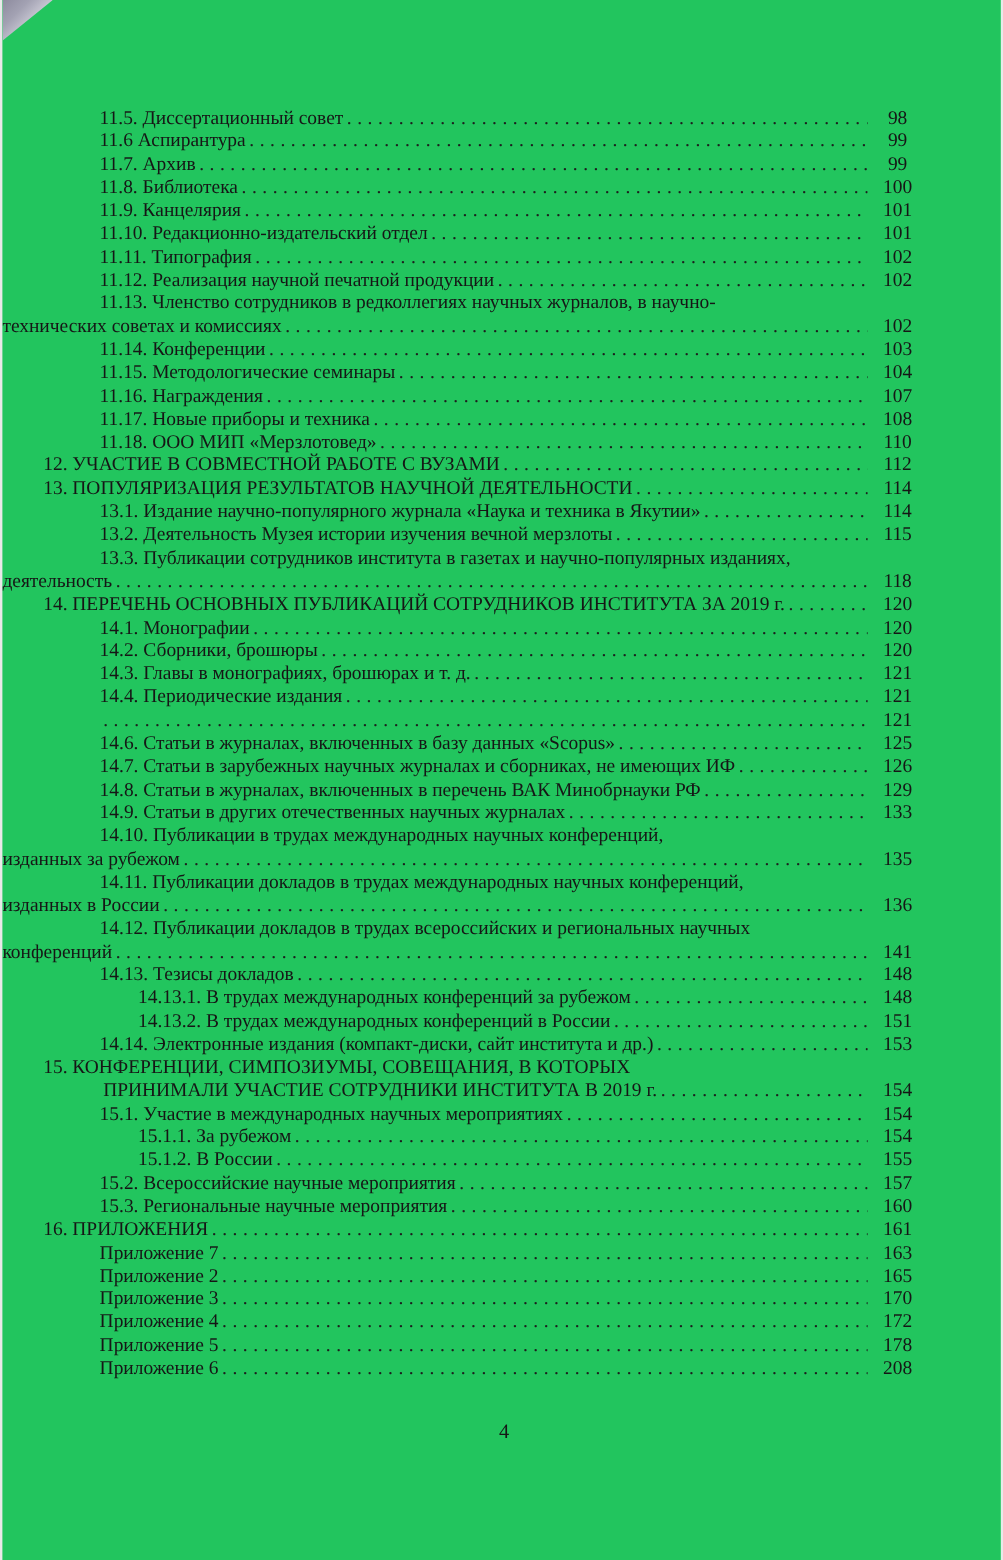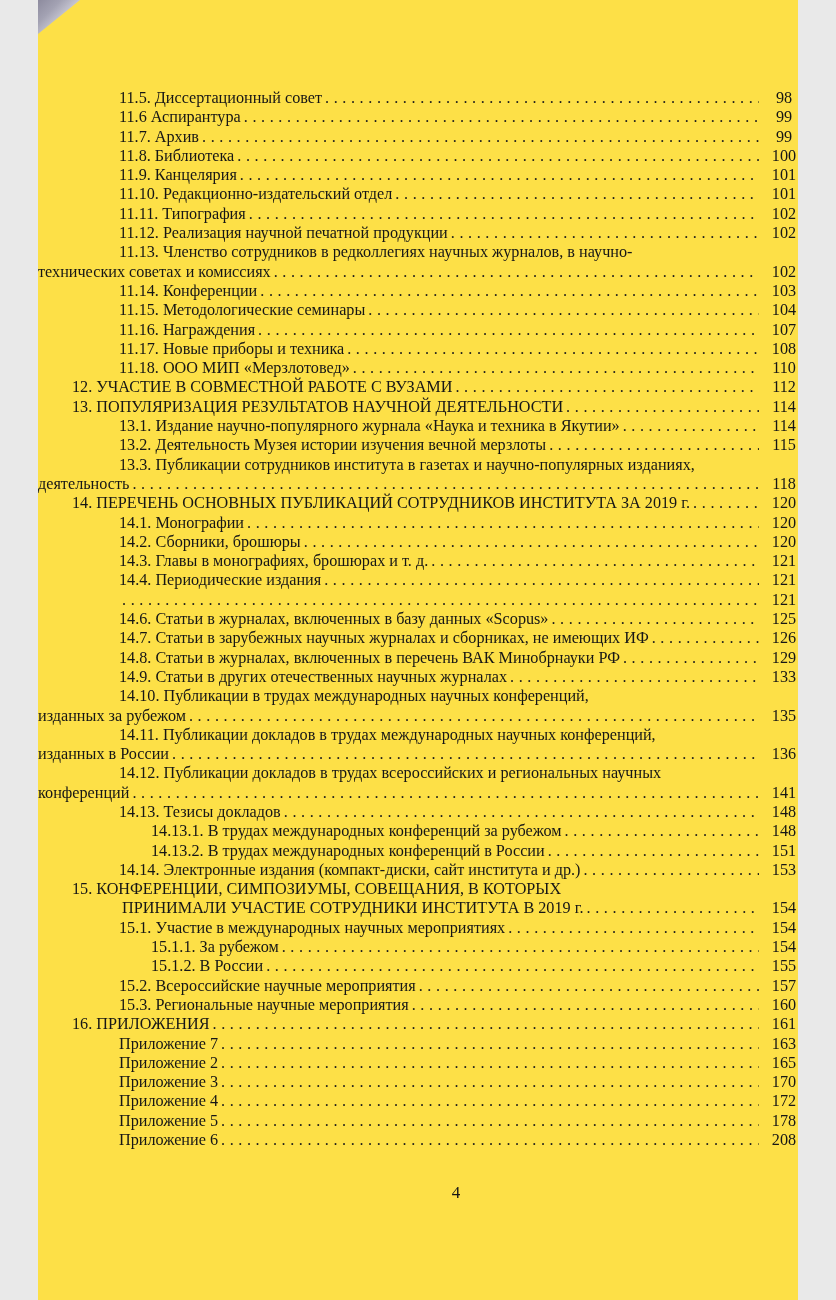--- a/index.html
+++ b/index.html
@@ -1,21 +1,21 @@
 <!DOCTYPE html>
 <html lang="ru"><head>
 <meta charset="utf-8">
 <style>
   html,body{margin:0;padding:0;}
   body{background:#e9e9e9;}
   .page{
     position:relative;
-    width:760px;height:1300px;
+    width:832px;height:1300px;
     margin:0 auto;
-    background:#fde047;
+    background:#22c55e;
     overflow:hidden;
     font-family:"Liberation Serif","DejaVu Serif",serif;
     color:#161616;
     font-size:16.2px;
   }
   
   .corner-artifact{
     position:absolute;top:0;left:0;
     width:42px;height:34px;
     background:linear-gradient(135deg,#8d8b9e 0%,#a3a2b3 30%,#c7c6d2 55%,#eaeaf0 78%,#ffffff 100%);

